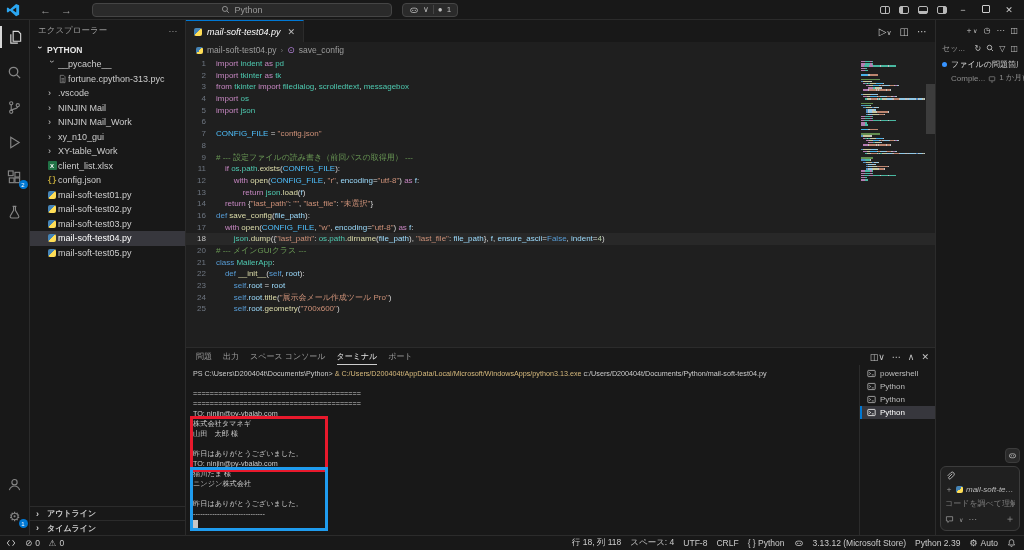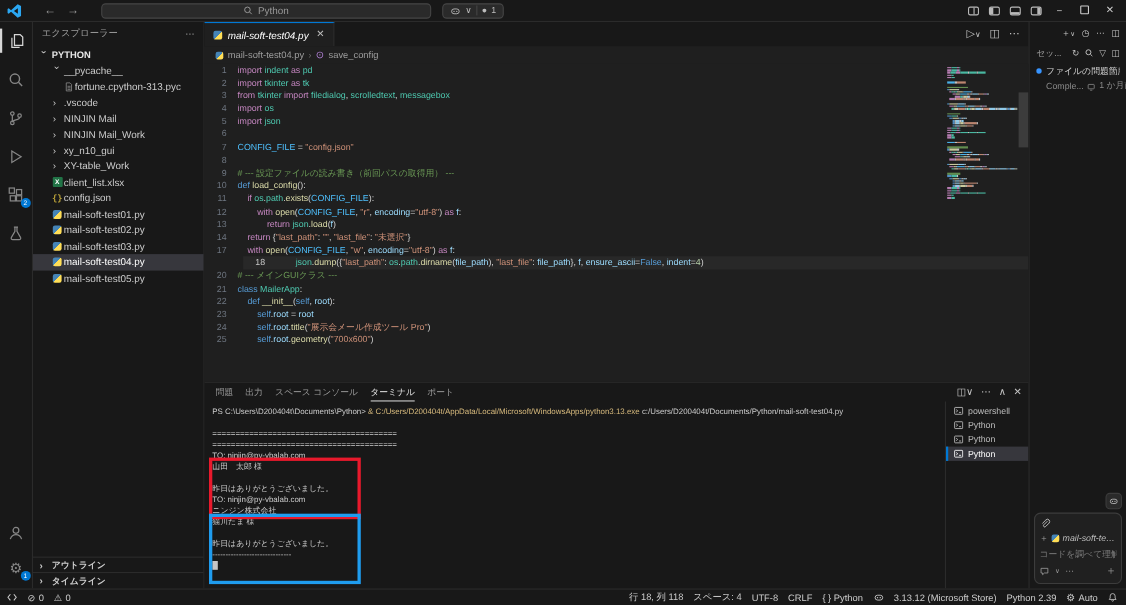--- a/index.html
+++ b/index.html
@@ -58,21 +58,21 @@
   .tab{display:flex;align-items:center;gap:5px;padding:0 8px;background:#1f1f1f;border-top:1px solid #0078d4;border-right:1px solid #2b2b2b;font-size:9px;color:#ffffff;}
   .tab .lbl{font-style:italic;}
   .tab .x{color:#bdbdbd;font-size:9px;margin-left:2px;}
   .tab-actions{margin-left:auto;display:flex;align-items:center;gap:8px;padding-right:8px;color:#c5c5c5;font-size:10px;}
   .breadcrumb{height:16px;display:flex;align-items:center;gap:4px;padding-left:10px;font-size:8.5px;color:#9d9d9d;background:#1f1f1f;}
   .bc-sep{font-size:8px;color:#6d6d6d;}
   .methodic{color:#b180d7;font-size:9px;}
 
   .codewrap{flex:1;position:relative;overflow:hidden;background:#1f1f1f;}
   .cline{display:flex;height:11.7px;line-height:11.7px;white-space:pre;font-family:"DejaVu Sans Mono",monospace;font-size:8px;}
-  .cline.cur{background:rgba(255,255,255,0.045);margin-left:35px;}
+  .cline.cur{background:rgba(255,255,255,0.045);}
   .cline.cur .gut{color:#c6c6c6;}
   .gut{width:30px;flex:0 0 30px;text-align:right;padding-right:10px;color:#6e7681;}
   .minimap{position:absolute;top:3px;right:10px;width:64px;height:120px;overflow:hidden;opacity:.9;}
   .mm{height:1.4px;margin-bottom:.8px;display:flex;}
   .mm span{display:inline-block;height:100%;}
   .sb-thumb{position:absolute;right:0;top:26px;width:9px;height:50px;background:rgba(121,121,121,0.32);}
 
   
   .panel{height:188px;border-top:1px solid #2b2b2b;background:#181818;display:flex;flex-direction:column;}
   .panel-head{height:17px;display:flex;align-items:center;padding:0 6px 0 10px;gap:11px;}
@@ -349,25 +349,25 @@
       <div id="lines">
           <div class="cline"><span class="gut">1</span><span class="ctext"><span style="color: rgb(197, 134, 192);">import </span><span style="color: rgb(78, 201, 176);">indent </span><span style="color: rgb(197, 134, 192);">as </span><span style="color: rgb(78, 201, 176);">pd</span></span></div>
           <div class="cline"><span class="gut">2</span><span class="ctext"><span style="color: rgb(197, 134, 192);">import </span><span style="color: rgb(78, 201, 176);">tkinter </span><span style="color: rgb(197, 134, 192);">as </span><span style="color: rgb(78, 201, 176);">tk</span></span></div>
           <div class="cline"><span class="gut">3</span><span class="ctext"><span style="color: rgb(197, 134, 192);">from </span><span style="color: rgb(78, 201, 176);">tkinter </span><span style="color: rgb(197, 134, 192);">import </span><span style="color: rgb(78, 201, 176);">filedialog</span><span style="color: rgb(212, 212, 212);">, </span><span style="color: rgb(78, 201, 176);">scrolledtext</span><span style="color: rgb(212, 212, 212);">, </span><span style="color: rgb(78, 201, 176);">messagebox</span></span></div>
           <div class="cline"><span class="gut">4</span><span class="ctext"><span style="color: rgb(197, 134, 192);">import </span><span style="color: rgb(78, 201, 176);">os</span></span></div>
           <div class="cline"><span class="gut">5</span><span class="ctext"><span style="color: rgb(197, 134, 192);">import </span><span style="color: rgb(78, 201, 176);">json</span></span></div>
           <div class="cline"><span class="gut">6</span><span class="ctext"></span></div>
           <div class="cline"><span class="gut">7</span><span class="ctext"><span style="color: rgb(79, 193, 255);">CONFIG_FILE </span><span style="color: rgb(212, 212, 212);">= </span><span style="color: rgb(206, 145, 120);">"config.json"</span></span></div>
           <div class="cline"><span class="gut">8</span><span class="ctext"></span></div>
           <div class="cline"><span class="gut">9</span><span class="ctext"><span style="color: rgb(106, 153, 85);"># --- 設定ファイルの読み書き（前回パスの取得用） ---</span></span></div>
-          <div class="cline"><span class="gut">10</span><span class="ctext"><span style="color: rgb(86, 156, 214);">def </span><span style="color: rgb(220, 220, 170);">load_config</span><span style="color: rgb(212, 212, 212);">():</span></span></div>
           <div class="cline"><span class="gut">11</span><span class="ctext"><span style="color: rgb(212, 212, 212);">    </span><span style="color: rgb(197, 134, 192);">if </span><span style="color: rgb(78, 201, 176);">os</span><span style="color: rgb(212, 212, 212);">.</span><span style="color: rgb(78, 201, 176);">path</span><span style="color: rgb(212, 212, 212);">.</span><span style="color: rgb(220, 220, 170);">exists</span><span style="color: rgb(212, 212, 212);">(</span><span style="color: rgb(79, 193, 255);">CONFIG_FILE</span><span style="color: rgb(212, 212, 212);">):</span></span></div>
           <div class="cline"><span class="gut">12</span><span class="ctext"><span style="color: rgb(212, 212, 212);">        </span><span style="color: rgb(197, 134, 192);">with </span><span style="color: rgb(220, 220, 170);">open</span><span style="color: rgb(212, 212, 212);">(</span><span style="color: rgb(79, 193, 255);">CONFIG_FILE</span><span style="color: rgb(212, 212, 212);">, </span><span style="color: rgb(206, 145, 120);">"r"</span><span style="color: rgb(212, 212, 212);">, </span><span style="color: rgb(156, 220, 254);">encoding</span><span style="color: rgb(212, 212, 212);">=</span><span style="color: rgb(206, 145, 120);">"utf-8"</span><span style="color: rgb(212, 212, 212);">) </span><span style="color: rgb(197, 134, 192);">as </span><span style="color: rgb(156, 220, 254);">f</span><span style="color: rgb(212, 212, 212);">:</span></span></div>
           <div class="cline"><span class="gut">13</span><span class="ctext"><span style="color: rgb(212, 212, 212);">            </span><span style="color: rgb(197, 134, 192);">return </span><span style="color: rgb(78, 201, 176);">json</span><span style="color: rgb(212, 212, 212);">.</span><span style="color: rgb(220, 220, 170);">load</span><span style="color: rgb(212, 212, 212);">(</span><span style="color: rgb(156, 220, 254);">f</span><span style="color: rgb(212, 212, 212);">)</span></span></div>
           <div class="cline"><span class="gut">14</span><span class="ctext"><span style="color: rgb(212, 212, 212);">    </span><span style="color: rgb(197, 134, 192);">return </span><span style="color: rgb(212, 212, 212);">{</span><span style="color: rgb(206, 145, 120);">"last_path"</span><span style="color: rgb(212, 212, 212);">: </span><span style="color: rgb(206, 145, 120);">""</span><span style="color: rgb(212, 212, 212);">, </span><span style="color: rgb(206, 145, 120);">"last_file"</span><span style="color: rgb(212, 212, 212);">: </span><span style="color: rgb(206, 145, 120);">"未選択"</span><span style="color: rgb(212, 212, 212);">}</span></span></div>
+          <div class="cline"><span class="gut">16</span><span class="ctext"><span style="color: rgb(86, 156, 214);">def </span><span style="color: rgb(220, 220, 170);">save_config</span><span style="color: rgb(212, 212, 212);">(</span><span style="color: rgb(156, 220, 254);">file_path</span><span style="color: rgb(212, 212, 212);">):</span></span></div>
           <div class="cline"><span class="gut">17</span><span class="ctext"><span style="color: rgb(212, 212, 212);">    </span><span style="color: rgb(197, 134, 192);">with </span><span style="color: rgb(220, 220, 170);">open</span><span style="color: rgb(212, 212, 212);">(</span><span style="color: rgb(79, 193, 255);">CONFIG_FILE</span><span style="color: rgb(212, 212, 212);">, </span><span style="color: rgb(206, 145, 120);">"w"</span><span style="color: rgb(212, 212, 212);">, </span><span style="color: rgb(156, 220, 254);">encoding</span><span style="color: rgb(212, 212, 212);">=</span><span style="color: rgb(206, 145, 120);">"utf-8"</span><span style="color: rgb(212, 212, 212);">) </span><span style="color: rgb(197, 134, 192);">as </span><span style="color: rgb(156, 220, 254);">f</span><span style="color: rgb(212, 212, 212);">:</span></span></div>
           <div class="cline cur"><span class="gut">18</span><span class="ctext"><span style="color: rgb(212, 212, 212);">        </span><span style="color: rgb(78, 201, 176);">json</span><span style="color: rgb(212, 212, 212);">.</span><span style="color: rgb(220, 220, 170);">dump</span><span style="color: rgb(212, 212, 212);">({</span><span style="color: rgb(206, 145, 120);">"last_path"</span><span style="color: rgb(212, 212, 212);">: </span><span style="color: rgb(78, 201, 176);">os</span><span style="color: rgb(212, 212, 212);">.</span><span style="color: rgb(78, 201, 176);">path</span><span style="color: rgb(212, 212, 212);">.</span><span style="color: rgb(220, 220, 170);">dirname</span><span style="color: rgb(212, 212, 212);">(</span><span style="color: rgb(156, 220, 254);">file_path</span><span style="color: rgb(212, 212, 212);">), </span><span style="color: rgb(206, 145, 120);">"last_file"</span><span style="color: rgb(212, 212, 212);">: </span><span style="color: rgb(156, 220, 254);">file_path</span><span style="color: rgb(212, 212, 212);">}, </span><span style="color: rgb(156, 220, 254);">f</span><span style="color: rgb(212, 212, 212);">, </span><span style="color: rgb(156, 220, 254);">ensure_ascii</span><span style="color: rgb(212, 212, 212);">=</span><span style="color: rgb(86, 156, 214);">False</span><span style="color: rgb(212, 212, 212);">, </span><span style="color: rgb(156, 220, 254);">indent</span><span style="color: rgb(212, 212, 212);">=</span><span style="color: rgb(181, 206, 168);">4</span><span style="color: rgb(212, 212, 212);">)</span></span></div>
           <div class="cline"><span class="gut">20</span><span class="ctext"><span style="color: rgb(106, 153, 85);"># --- メインGUIクラス ---</span></span></div>
           <div class="cline"><span class="gut">21</span><span class="ctext"><span style="color: rgb(86, 156, 214);">class </span><span style="color: rgb(78, 201, 176);">MailerApp</span><span style="color: rgb(212, 212, 212);">:</span></span></div>
           <div class="cline"><span class="gut">22</span><span class="ctext"><span style="color: rgb(212, 212, 212);">    </span><span style="color: rgb(86, 156, 214);">def </span><span style="color: rgb(220, 220, 170);">__init__</span><span style="color: rgb(212, 212, 212);">(</span><span style="color: rgb(86, 156, 214);">self</span><span style="color: rgb(212, 212, 212);">, </span><span style="color: rgb(156, 220, 254);">root</span><span style="color: rgb(212, 212, 212);">):</span></span></div>
           <div class="cline"><span class="gut">23</span><span class="ctext"><span style="color: rgb(212, 212, 212);">        </span><span style="color: rgb(86, 156, 214);">self</span><span style="color: rgb(212, 212, 212);">.</span><span style="color: rgb(156, 220, 254);">root</span><span style="color: rgb(212, 212, 212);"> = </span><span style="color: rgb(156, 220, 254);">root</span></span></div>
           <div class="cline"><span class="gut">24</span><span class="ctext"><span style="color: rgb(212, 212, 212);">        </span><span style="color: rgb(86, 156, 214);">self</span><span style="color: rgb(212, 212, 212);">.</span><span style="color: rgb(156, 220, 254);">root</span><span style="color: rgb(212, 212, 212);">.</span><span style="color: rgb(220, 220, 170);">title</span><span style="color: rgb(212, 212, 212);">(</span><span style="color: rgb(206, 145, 120);">"展示会メール作成ツール Pro"</span><span style="color: rgb(212, 212, 212);">)</span></span></div>
           <div class="cline"><span class="gut">25</span><span class="ctext"><span style="color: rgb(212, 212, 212);">        </span><span style="color: rgb(86, 156, 214);">self</span><span style="color: rgb(212, 212, 212);">.</span><span style="color: rgb(156, 220, 254);">root</span><span style="color: rgb(212, 212, 212);">.</span><span style="color: rgb(220, 220, 170);">geometry</span><span style="color: rgb(212, 212, 212);">(</span><span style="color: rgb(206, 145, 120);">"700x600"</span><span style="color: rgb(212, 212, 212);">)</span></span></div>
         </div>
       <div class="minimap" id="minimap">
@@ -824,26 +824,27 @@
           </div>
         </div>
       <div class="panel-body">
         <div class="term mono">
           <div id="termlines">
               <div class="tline"><span>PS C:\Users\D200404t\Documents\Python&gt; </span><span style="color: rgb(215, 186, 125);">&amp; C:/Users/D200404t/AppData/Local/Microsoft/WindowsApps/python3.13.exe</span><span> c:/Users/D200404t/Documents/Python/mail-soft-test04.py</span></div>
               <div class="tline"></div>
               <div class="tline"><span>========================================</span></div>
               <div class="tline"><span>========================================</span></div>
               <div class="tline"><span>TO: ninjin@py-vbalab.com</span></div>
+              <div class="tline"><span>株式会社タマネギ</span></div>
               <div class="tline"><span>山田　太郎 様</span></div>
               <div class="tline"></div>
               <div class="tline"><span>昨日はありがとうございました。</span></div>
               <div class="tline"><span>TO: ninjin@py-vbalab.com</span></div>
+              <div class="tline"><span>猫川たま 様</span></div>
               <div class="tline"><span>ニンジン株式会社</span></div>
-              <div class="tline"><span>猫川たま 様</span></div>
               <div class="tline"></div>
               <div class="tline"><span>昨日はありがとうございました。</span></div>
               <div class="tline"><span>------------------------------</span></div>
               <div class="tline"><span class="tcursor"></span></div>
             </div>
           <div class="overlay box-red" id="boxRed" style="border-color: rgb(232, 25, 44);"></div>
           <div class="overlay box-blue" id="boxBlue" style="border-color: rgb(31, 156, 238);"></div>
         </div>
         <div class="termlist" id="termlist">
             <div class="trl">

